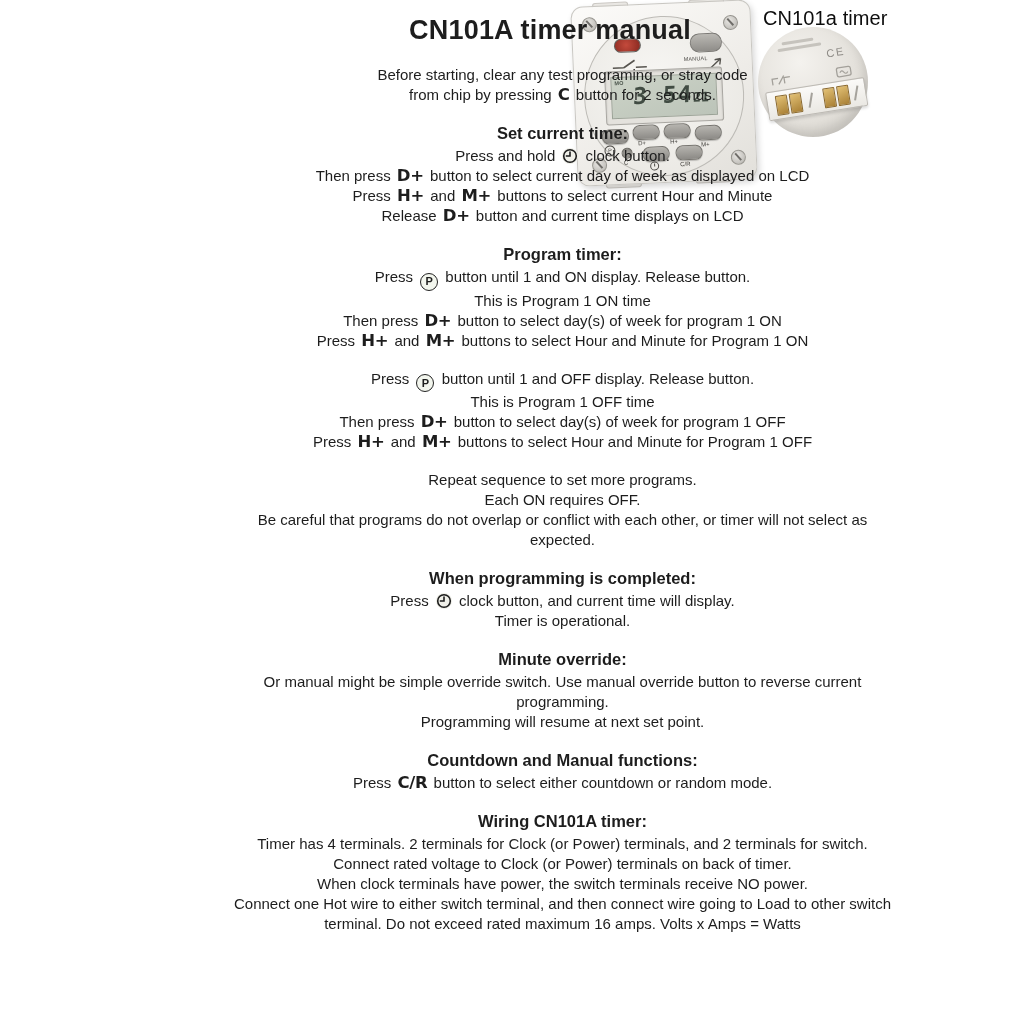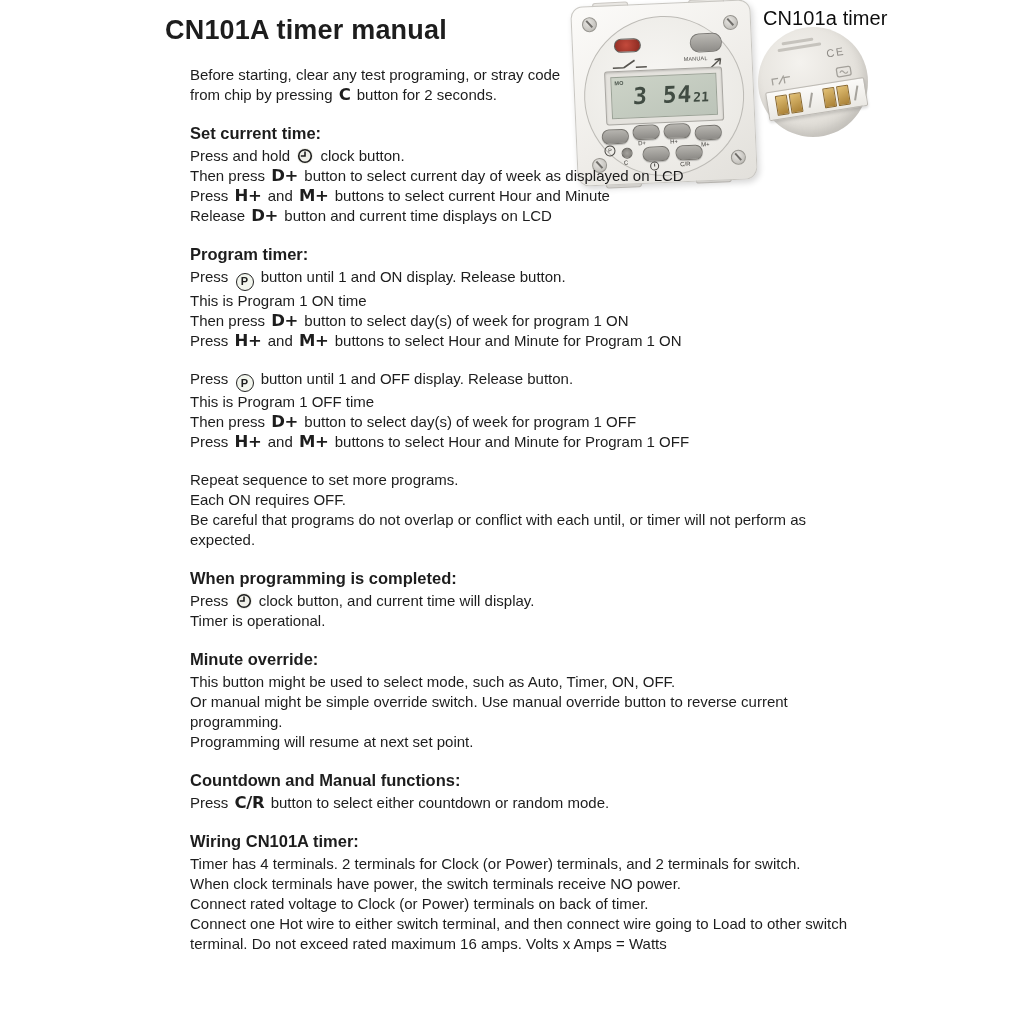--- a/index.html
+++ b/index.html
@@ -1,20 +1,20 @@
 <!DOCTYPE html>
 <html><head>
 <meta charset="utf-8">
 <style>
   html,body{margin:0;padding:0;background:#fff;}
   .page{position:relative;width:1024px;height:1024px;background:#ffffff;overflow:hidden;
         font-family:"Liberation Sans",sans-serif;color:#1d1d1d;}
 
   
-  .content{position:absolute;left:165px;top:14px;width:740px;z-index:2;}
+  .content{position:absolute;left:180px;top:14px;width:740px;z-index:2;text-align:center;}
   .doc-title{font-size:27px;font-weight:700;line-height:32px;margin:0 0 19px 0;letter-spacing:.2px;}
   .sec{margin-top:18px;margin-left:25px;}
   .sec.first{margin-top:0;}
   .sec-heading{font-size:16.5px;font-weight:700;line-height:21px;margin-bottom:2px;}
   .sec-heading .u{text-decoration-thickness:1.5px;text-underline-offset:2px;}
   .block{margin-top:18px;}
   .block:first-child{margin-top:0;}
   .sec-heading + .block{margin-top:0;}
   .line{font-size:15px;line-height:20px;white-space:nowrap;}
 
@@ -189,55 +189,54 @@
           </div>
           <div class="block">
             <div class="line">Press <span class="circle-p">P</span> button until 1 and OFF display. Release button.</div>
             <div class="line">This is Program 1 OFF time</div>
             <div class="line">Then press <span class="btn-glyph">D+</span> button to select day(s) of week for program 1 OFF</div>
             <div class="line">Press <span class="btn-glyph">H+</span> and <span class="btn-glyph">M+</span> buttons to select Hour and Minute for Program 1 OFF</div>
           </div>
           <div class="block">
             <div class="line">Repeat sequence to set more programs.</div>
             <div class="line">Each ON requires OFF.</div>
-            <div class="line">Be careful that programs do not overlap or conflict with each until, or timer will not perform as</div>
+            <div class="line">Be careful that programs do not overlap or conflict with each other, or timer will not select as</div>
             <div class="line">expected.</div>
           </div>
         </section>
         <section class="sec">
           <div class="sec-heading"><span class="u">When programming is completed</span>:</div>
           <div class="block">
             <div class="line">Press <span class="icon-clock"><svg viewBox="0 0 16 16">
                   <circle cx="8" cy="8" r="6.3" fill="none" stroke="#1d1d1d" stroke-width="1.6"></circle>
                   <path d="M8 3.5 V8 H3.8" fill="none" stroke="#1d1d1d" stroke-width="1.6"></path>
                 </svg></span> clock button, and current time will display.</div>
             <div class="line">Timer is operational.</div>
           </div>
         </section>
         <section class="sec">
           <div class="sec-heading"><span class="u">Minute override:</span></div>
           <div class="block">
-            <div class="line">This button might be used to select mode, such as Auto, Timer, ON, OFF.</div>
             <div class="line">Or manual might be simple override switch. Use manual override button to reverse current</div>
             <div class="line">programming.</div>
             <div class="line">Programming will resume at next set point.</div>
           </div>
         </section>
         <section class="sec">
           <div class="sec-heading"><span class="u">Countdown and Manual functions:</span></div>
           <div class="block">
             <div class="line">Press <span class="btn-glyph">C/R</span> button to select either countdown or random mode.</div>
           </div>
         </section>
         <section class="sec">
           <div class="sec-heading"><span class="u">Wiring CN101A timer:</span></div>
           <div class="block">
             <div class="line">Timer has 4 terminals. 2 terminals for Clock (or Power) terminals, and 2 terminals for switch.</div>
+            <div class="line">Connect rated voltage to Clock (or Power) terminals on back of timer.</div>
             <div class="line">When clock terminals have power, the switch terminals receive NO power.</div>
-            <div class="line">Connect rated voltage to Clock (or Power) terminals on back of timer.</div>
             <div class="line">Connect one Hot wire to either switch terminal, and then connect wire going to Load to other switch</div>
             <div class="line">terminal. Do not exceed rated maximum 16 amps. Volts x Amps = Watts</div>
           </div>
         </section>
       </div>
   </div>
 
 </div>
 
 </body></html>

